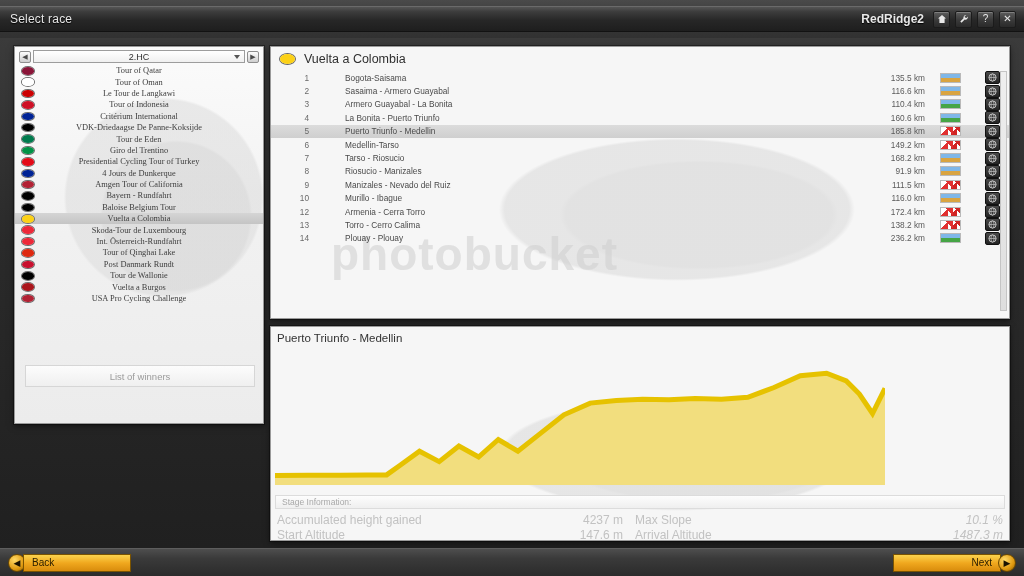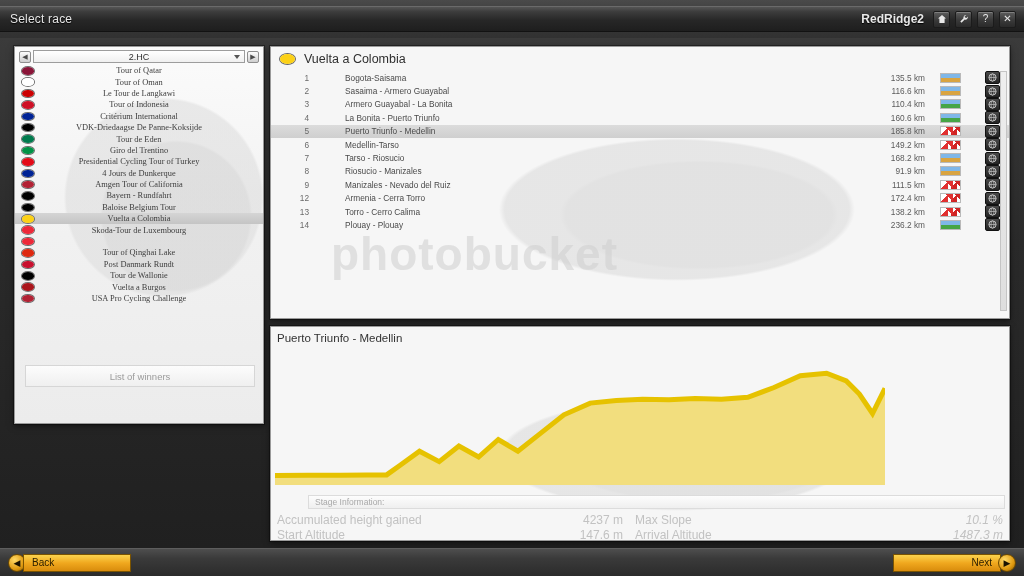--- a/index.html
+++ b/index.html
@@ -172,21 +172,21 @@
     position: relative; padding: 5px 0 0 6px; font-size: 11.5px; color: #333;
   }
   .profile-graph {
     position: absolute; left: 4px; top: 28px; width: 610px; height: 130px;
   }
   .profile-graph svg { display: block; width: 100%; height: 100%; }
   .stage-info-bar {
     position: absolute; left: 4px; right: 4px; top: 168px; height: 14px;
     background: linear-gradient(180deg,#fdfdfd,#efefef);
     border: 1px solid #dcdcdc;
-    display: flex; align-items: center; padding-left: 6px; margin-left: 33px;
+    display: flex; align-items: center; padding-left: 6px;
   }
   .stage-info-bar span { font-size: 8.5px; color: #a8a8a8; }
   .info-grid {
     position: absolute; left: 6px; right: 6px; top: 186px;
     display: grid; grid-template-columns: 290px 56px 12px 230px 1fr;
     row-gap: 1px; align-items: center;
   }
   .info-grid div { font-size: 12px; color: #c2c2c2; white-space: nowrap; }
   .info-grid .lab-strong { color: #3b3b3b; font-weight: bold; }
   .info-grid .val { text-align: right; color: #c2c2c2; }
@@ -369,20 +369,21 @@
               <i style="background: rgb(237, 41, 57);"></i>
               <i style="background: rgb(255, 255, 255);"></i>
             </div>
             <div class="race-name">Skoda-Tour de Luxembourg</div>
           </div>
           <div class="race-row">
             <div class="flag">
               <i style="background: rgb(237, 41, 57);"></i>
               <i style="background: rgb(255, 255, 255);"></i>
             </div>
+            <div class="race-name">Int. Österreich-Rundfahrt</div>
           </div>
           <div class="race-row">
             <div class="flag">
               <i style="background: rgb(222, 41, 16);"></i>
               <i style="background: rgb(222, 41, 16);"></i>
             </div>
             <div class="race-name">Tour of Qinghai Lake</div>
           </div>
           <div class="race-row">
             <div class="flag">
@@ -565,20 +566,37 @@
                 </svg>
               </div>
             </div>
           </div>
           <div class="stage-row">
             <div class="s-num">9</div>
             <div class="s-name">Manizales - Nevado del Ruiz</div>
             <div class="s-dist">111.5 km</div>
             <div class="s-terr">
               <div class="terr-ico terr-mtn"></div>
+            </div>
+            <div class="s-btn">
+              <div class="globe-btn">
+                <svg width="9" height="9" viewBox="0 0 10 10">
+                  <circle cx="5" cy="5" r="4" fill="none" stroke="#cfcfcf" stroke-width="1"></circle>
+                  <ellipse cx="5" cy="5" rx="1.7" ry="4" fill="none" stroke="#cfcfcf" stroke-width=".7"></ellipse>
+                  <line x1="1" y1="5" x2="9" y2="5" stroke="#cfcfcf" stroke-width=".7"></line>
+                </svg>
+              </div>
+            </div>
+          </div>
+          <div class="stage-row">
+            <div class="s-num">10</div>
+            <div class="s-name">Murillo - Ibague</div>
+            <div class="s-dist">116.0 km</div>
+            <div class="s-terr">
+              <div class="terr-ico terr-flat"></div>
             </div>
             <div class="s-btn">
               <div class="globe-btn">
                 <svg width="9" height="9" viewBox="0 0 10 10">
                   <circle cx="5" cy="5" r="4" fill="none" stroke="#cfcfcf" stroke-width="1"></circle>
                   <ellipse cx="5" cy="5" rx="1.7" ry="4" fill="none" stroke="#cfcfcf" stroke-width=".7"></ellipse>
                   <line x1="1" y1="5" x2="9" y2="5" stroke="#cfcfcf" stroke-width=".7"></line>
                 </svg>
               </div>
             </div>

